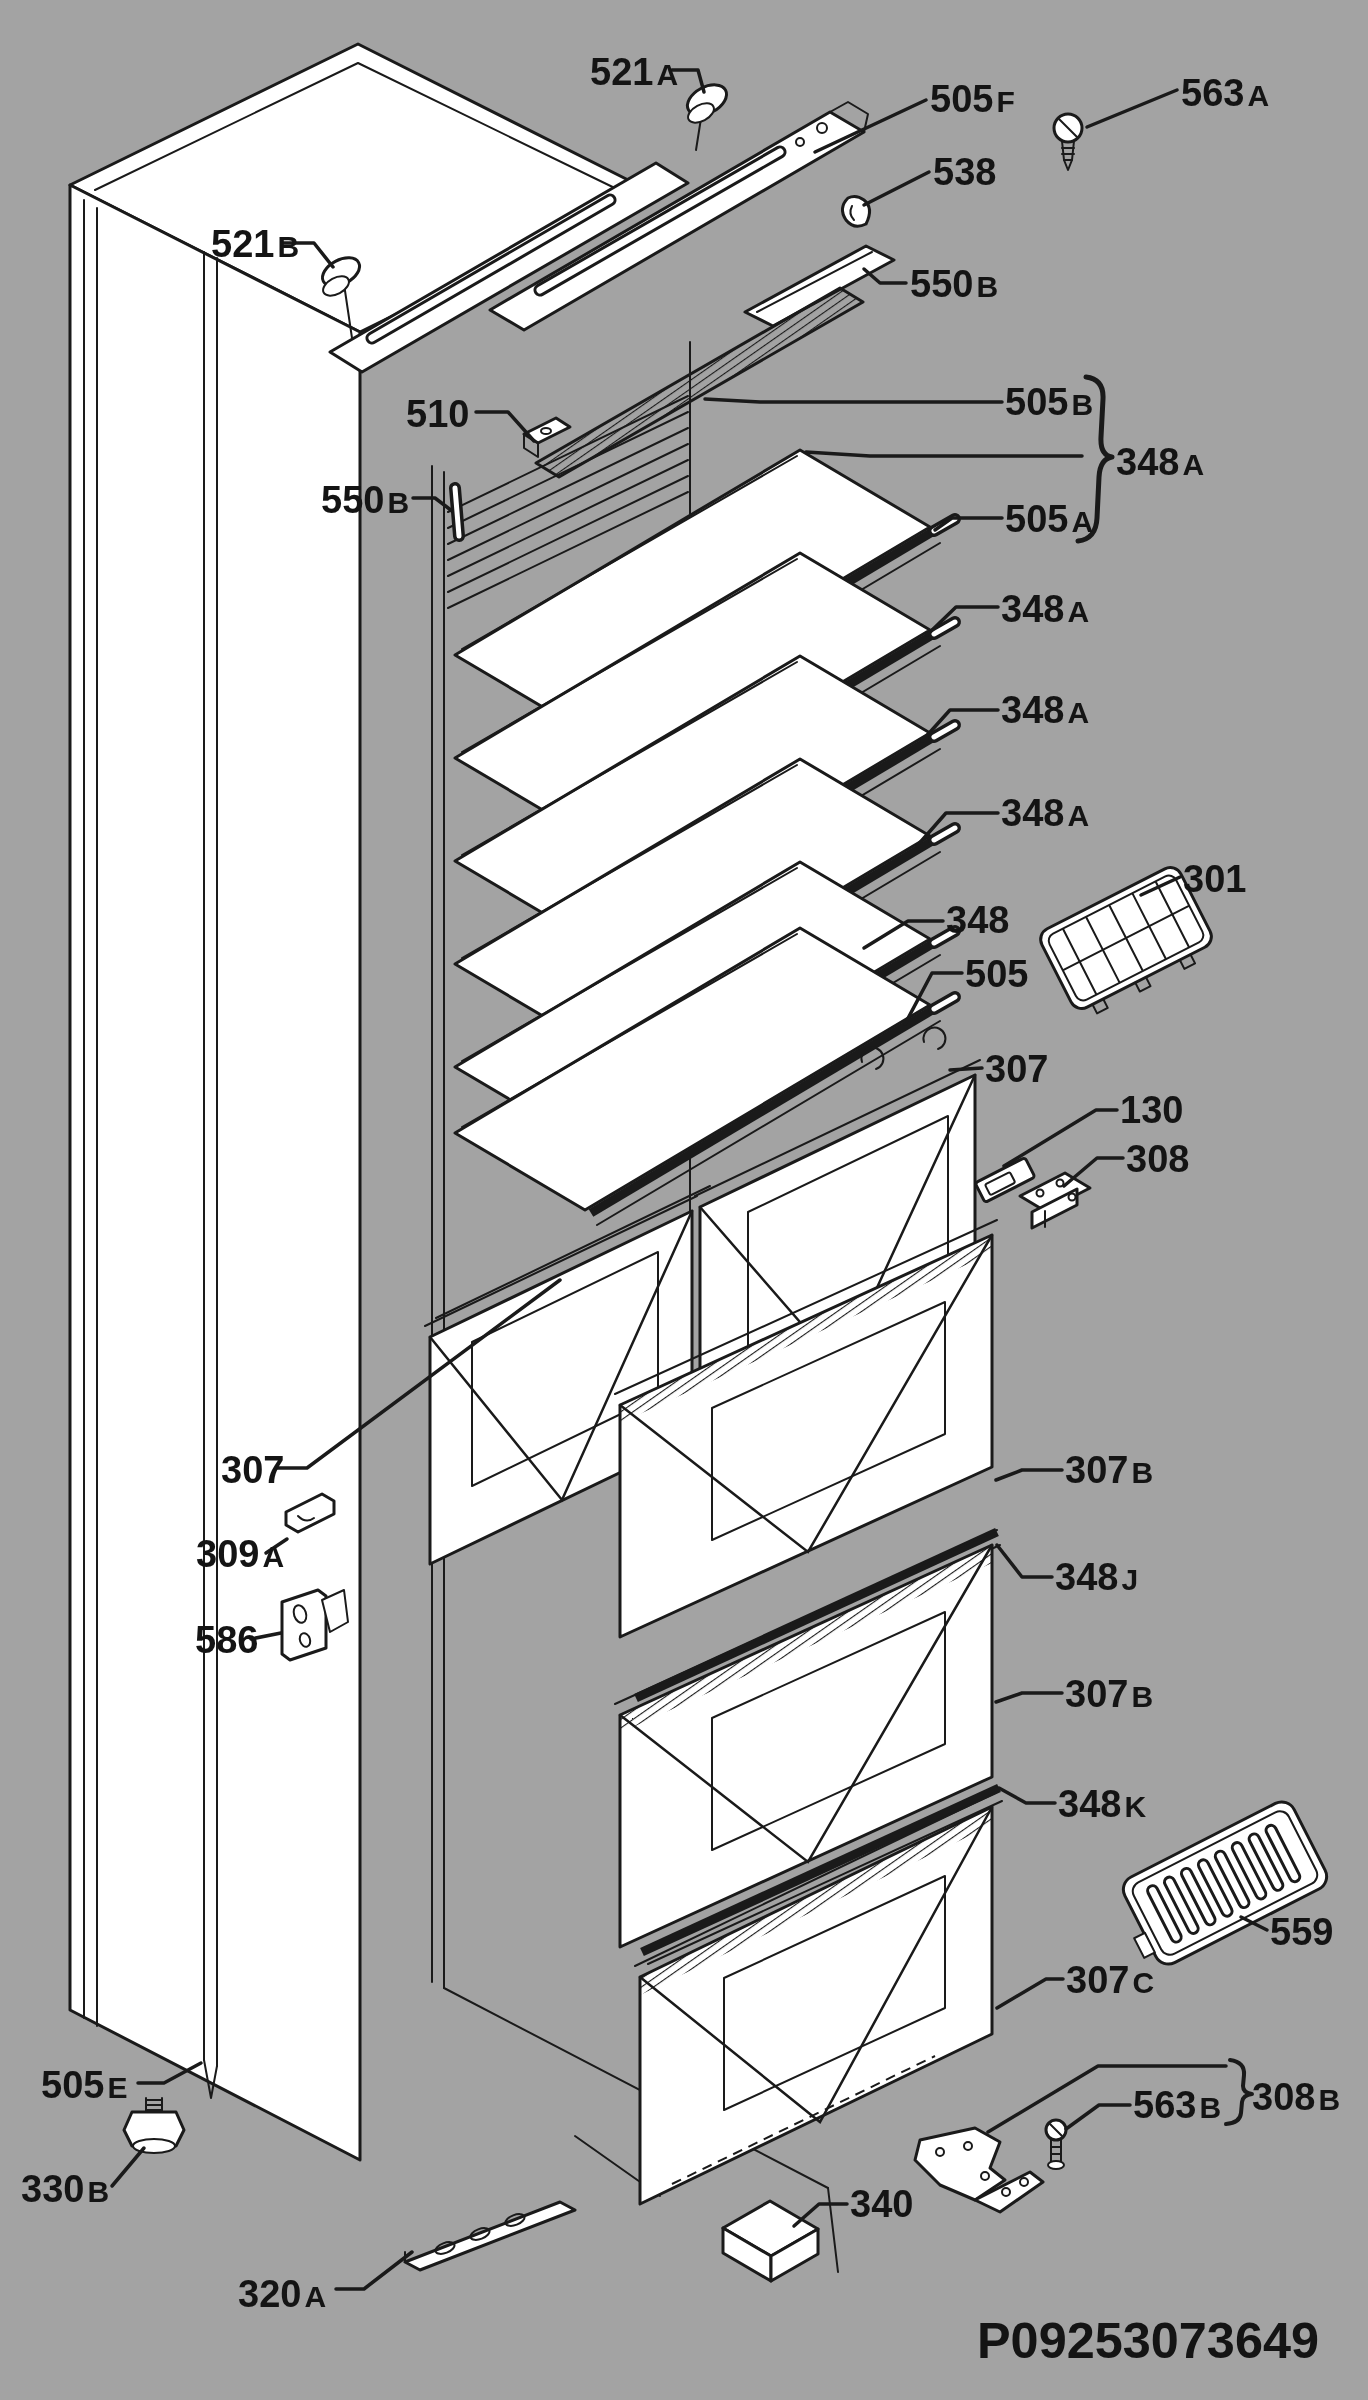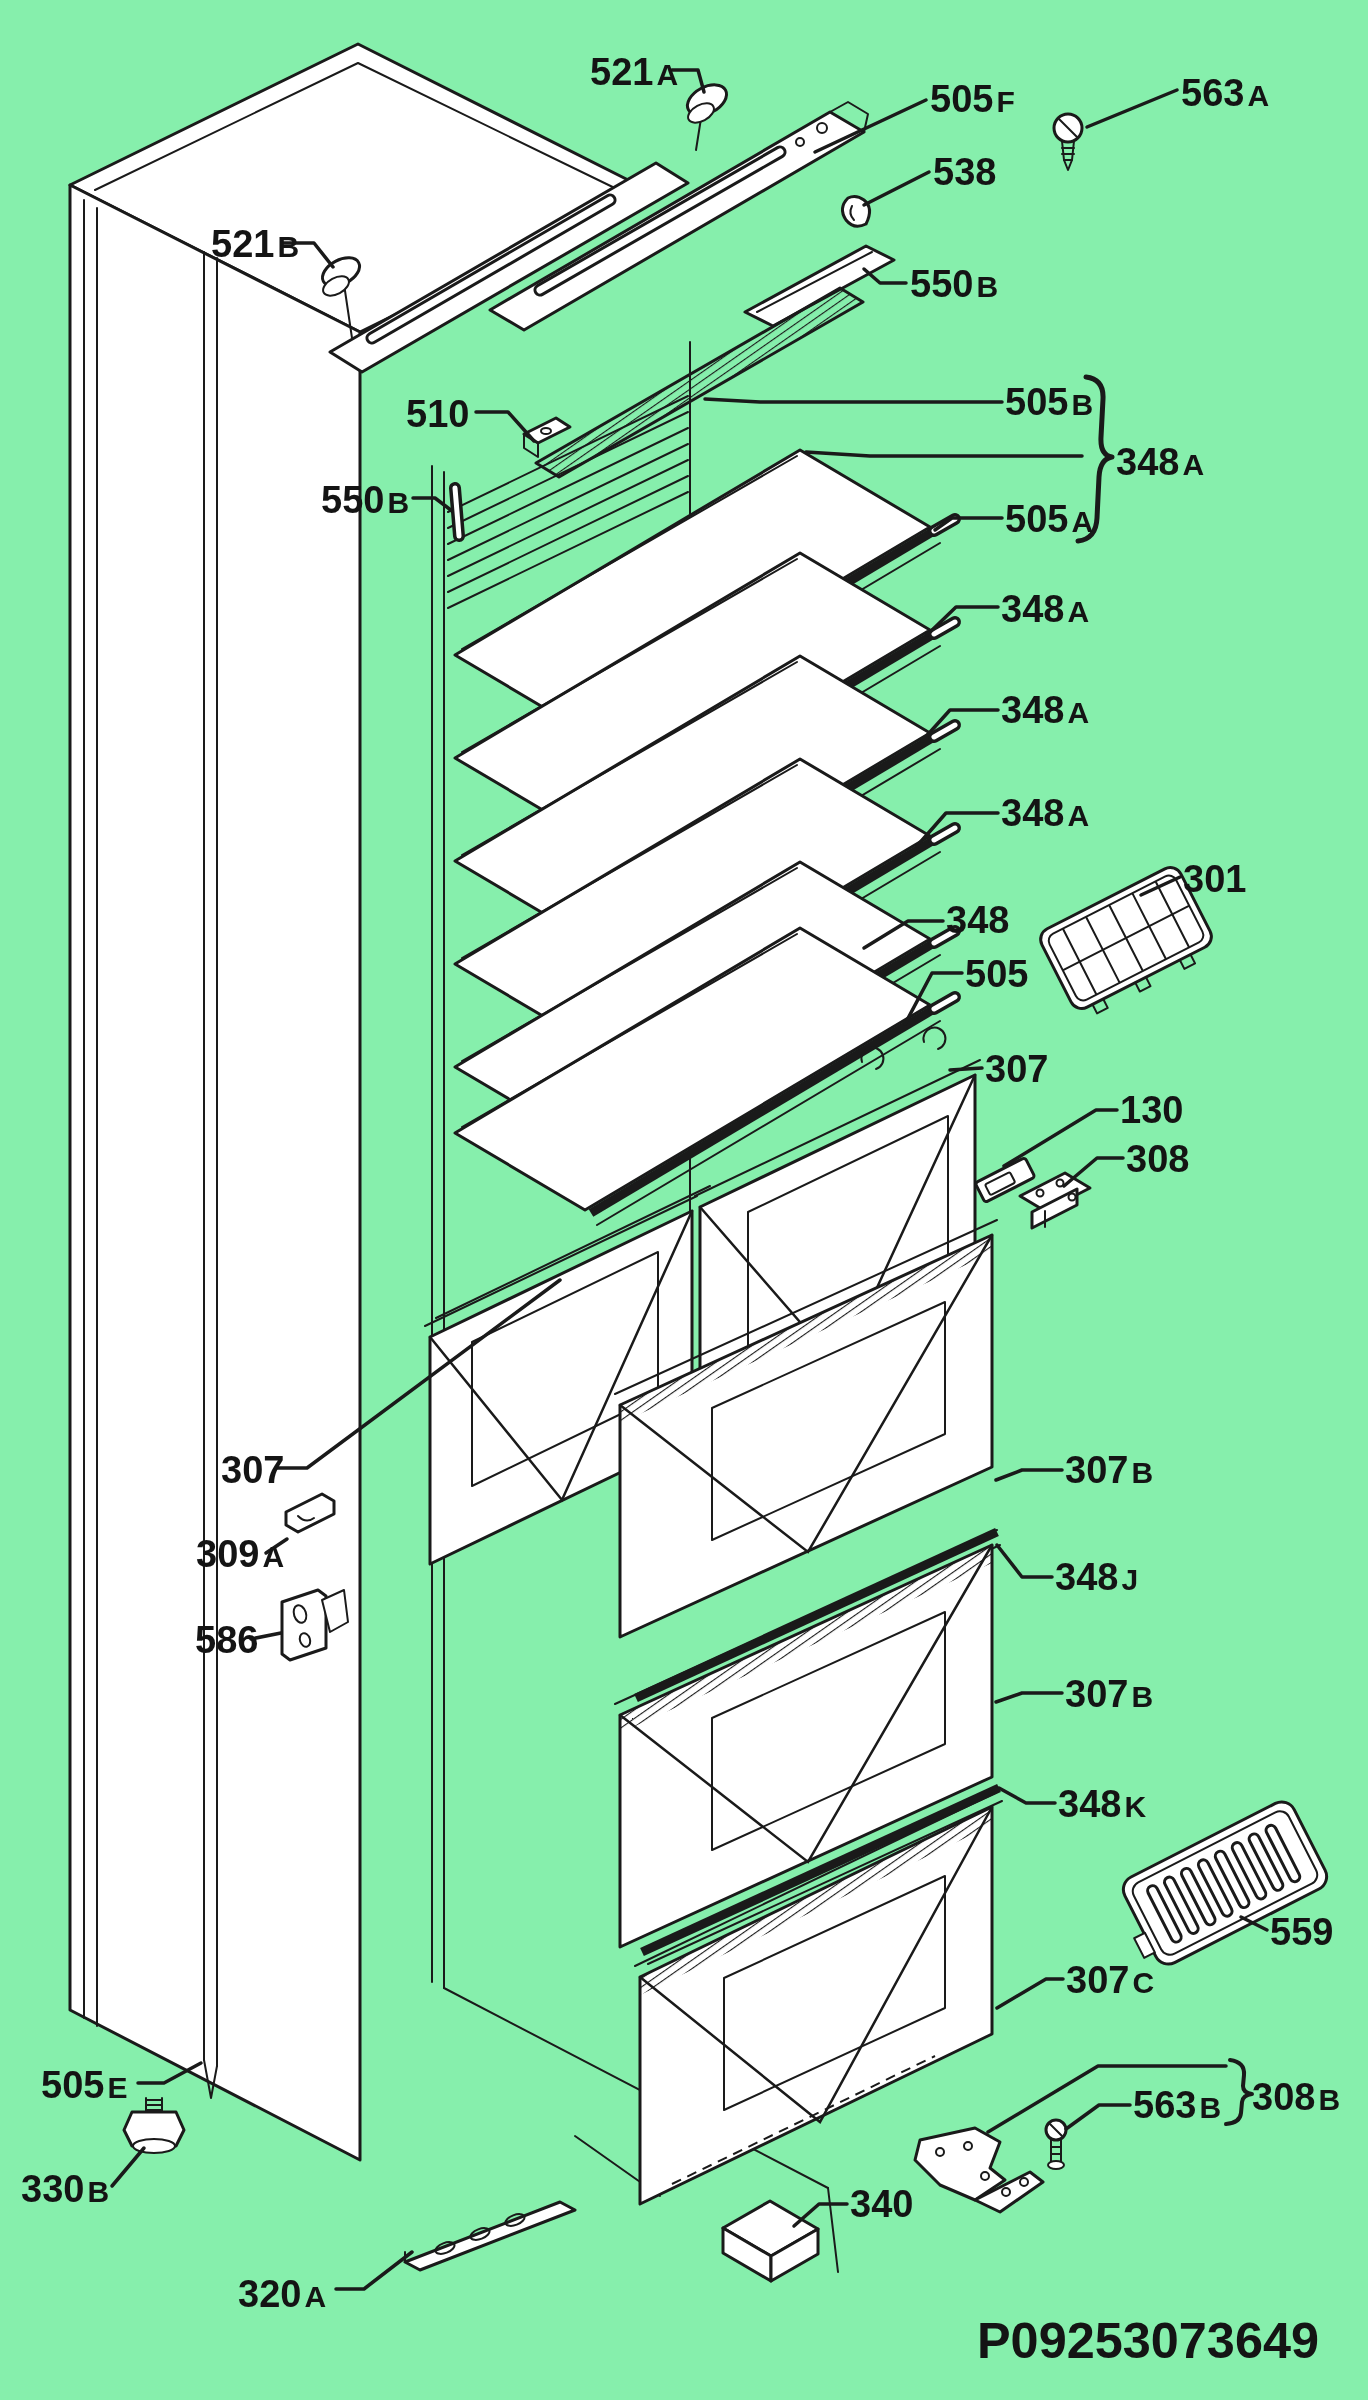--- a/index.html
+++ b/index.html
@@ -1,16 +1,16 @@
 <!DOCTYPE html>
 <html><head>
 <meta charset="utf-8">
 <style>
   html,body{margin:0;padding:0;background:#fff;}
-  #stage{position:relative;width:1368px;height:2400px;background:#86efac;overflow:hidden;
+  #stage{position:relative;width:1368px;height:2400px;background:#a3a3a3;overflow:hidden;
          font-family:"Liberation Sans",sans-serif;}
   svg{position:absolute;left:0;top:0;}
   .art{stroke:#1a1a1a;fill:none;stroke-width:3;stroke-linecap:round;stroke-linejoin:round;}
   .art2{stroke:#1a1a1a;fill:none;stroke-width:2;stroke-linecap:round;stroke-linejoin:round;}
   .fw{fill:#ffffff;}
   .hatchfill{fill:url(#hatch);stroke:none;}
   .thick{stroke:#1a1a1a;stroke-width:9;fill:none;stroke-linecap:butt;}
   .slotb{stroke:#1a1a1a;stroke-width:13;fill:none;stroke-linecap:round;}
   .slotw{stroke:#ffffff;stroke-width:7;fill:none;stroke-linecap:round;}
   .tipb{stroke:#1a1a1a;stroke-width:12;fill:none;stroke-linecap:round;}

